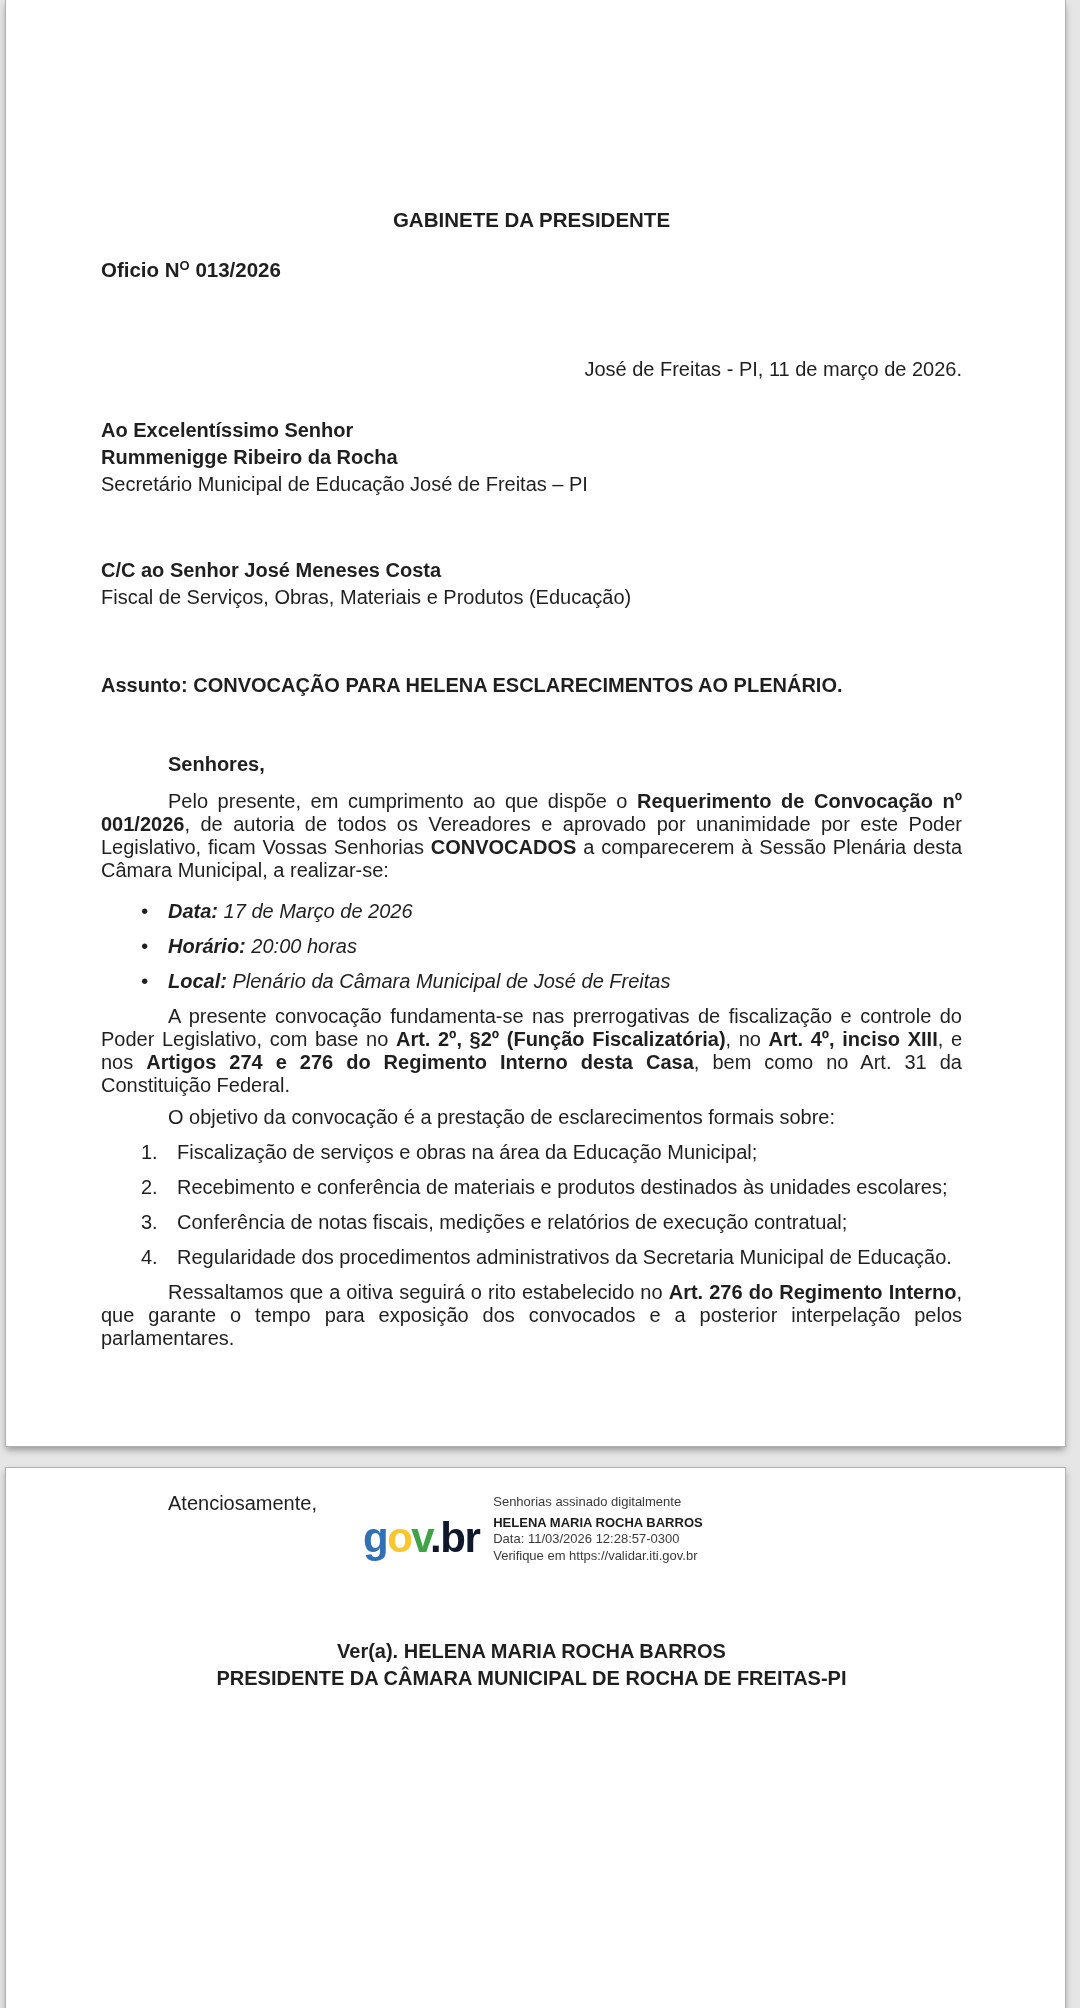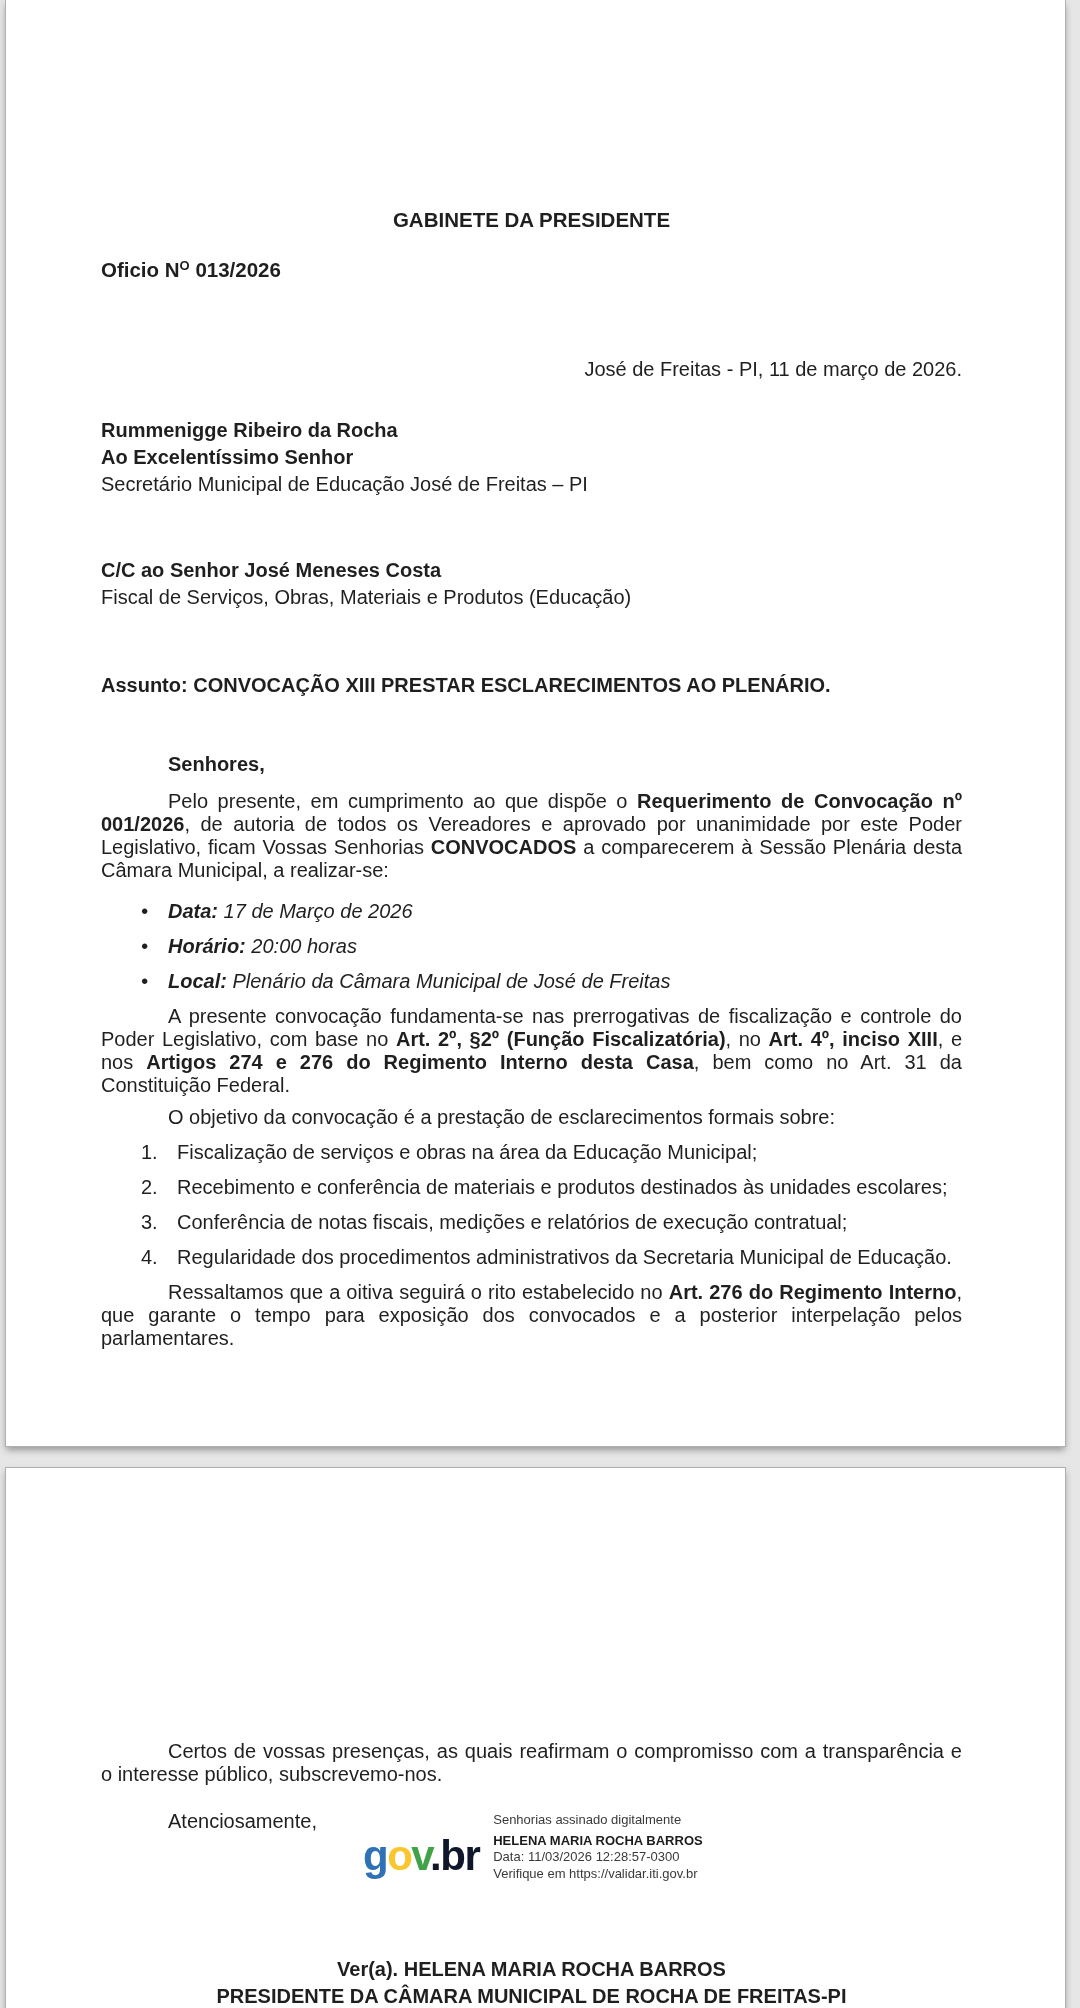--- a/index.html
+++ b/index.html
@@ -111,31 +111,31 @@
   <section class="page page-1">
     <div class="content">
 
       <h1 class="doc-title">GABINETE DA PRESIDENTE</h1>
 
       <p class="oficio"><span>Oficio N</span><sup>O</sup><span> 013/2026</span></p>
 
       <p class="dateline">José de Freitas - PI, 11 de março de 2026.</p>
 
       <div class="addressee">
+        <p class="bold">Ao Excelentíssimo Senhor</p>
         <p class="bold">Rummenigge Ribeiro da Rocha</p>
-        <p class="bold">Ao Excelentíssimo Senhor</p>
         <p>Secretário Municipal de Educação José de Freitas – PI</p>
       </div>
 
       <div class="cc">
         <p class="bold">C/C ao Senhor José Meneses Costa</p>
         <p>Fiscal de Serviços, Obras, Materiais e Produtos (Educação)</p>
       </div>
 
-      <p class="subject">Assunto: CONVOCAÇÃO XIII PRESTAR ESCLARECIMENTOS AO PLENÁRIO.</p>
+      <p class="subject">Assunto: CONVOCAÇÃO PARA HELENA ESCLARECIMENTOS AO PLENÁRIO.</p>
 
       <p class="salutation">Senhores,</p>
 
       <p class="para para-convocacao"><span>Pelo presente, em cumprimento ao que dispõe o </span><span class="bold">Requerimento de Convocação nº 001/2026</span><span>, de autoria de todos os Vereadores e aprovado por unanimidade por este Poder Legislativo, ficam Vossas Senhorias </span><span class="bold">CONVOCADOS</span><span> a comparecerem à Sessão Plenária desta Câmara Municipal, a realizar-se:</span></p>
 
       <ul class="bullet-list">
         <li><span class="marker">•</span><span class="bold">Data:</span><span> 17 de Março de 2026</span></li>
         <li><span class="marker">•</span><span class="bold">Horário:</span><span> 20:00 horas</span></li>
         <li><span class="marker">•</span><span class="bold">Local:</span><span> Plenário da Câmara Municipal de José de Freitas</span></li>
       </ul>
@@ -154,21 +154,20 @@
       <p class="para para-ressalva"><span>Ressaltamos que a oitiva seguirá o rito estabelecido no </span><span class="bold">Art. 276 do Regimento Interno</span><span>, que garante o tempo para exposição dos convocados e a posterior interpelação pelos parlamentares.</span></p>
 
       <div class="page-footer"><span class="pf-label">P á g i n a</span><span class="pf-num">1 | 2</span></div>
 
     </div>
   </section>
 
   <section class="page page-2">
     <div class="content">
 
-      <p class="para para-encerramento">Certos de vossas presenças, as quais reafirmam o compromisso com a transparência e o interesse público, subscrevemo-nos.</p>
 
       <div class="sig-area">
         <p class="closing">Atenciosamente,</p>
 
         <div class="stamp">
           <div class="govbr-logo"><span id="logo-g" style="color: rgb(47, 112, 182);">g</span><span id="logo-o" style="color: rgb(249, 198, 46);">o</span><span id="logo-v" style="color: rgb(65, 163, 71);">v</span><span id="logo-br" style="color: #0f172a;">.br</span></div>
           <div class="stamp-text">
             <div class="st-line1">Senhorias assinado digitalmente</div>
             <div class="st-name">HELENA MARIA ROCHA BARROS</div>
             <div>Data: 11/03/2026 12:28:57-0300</div>

